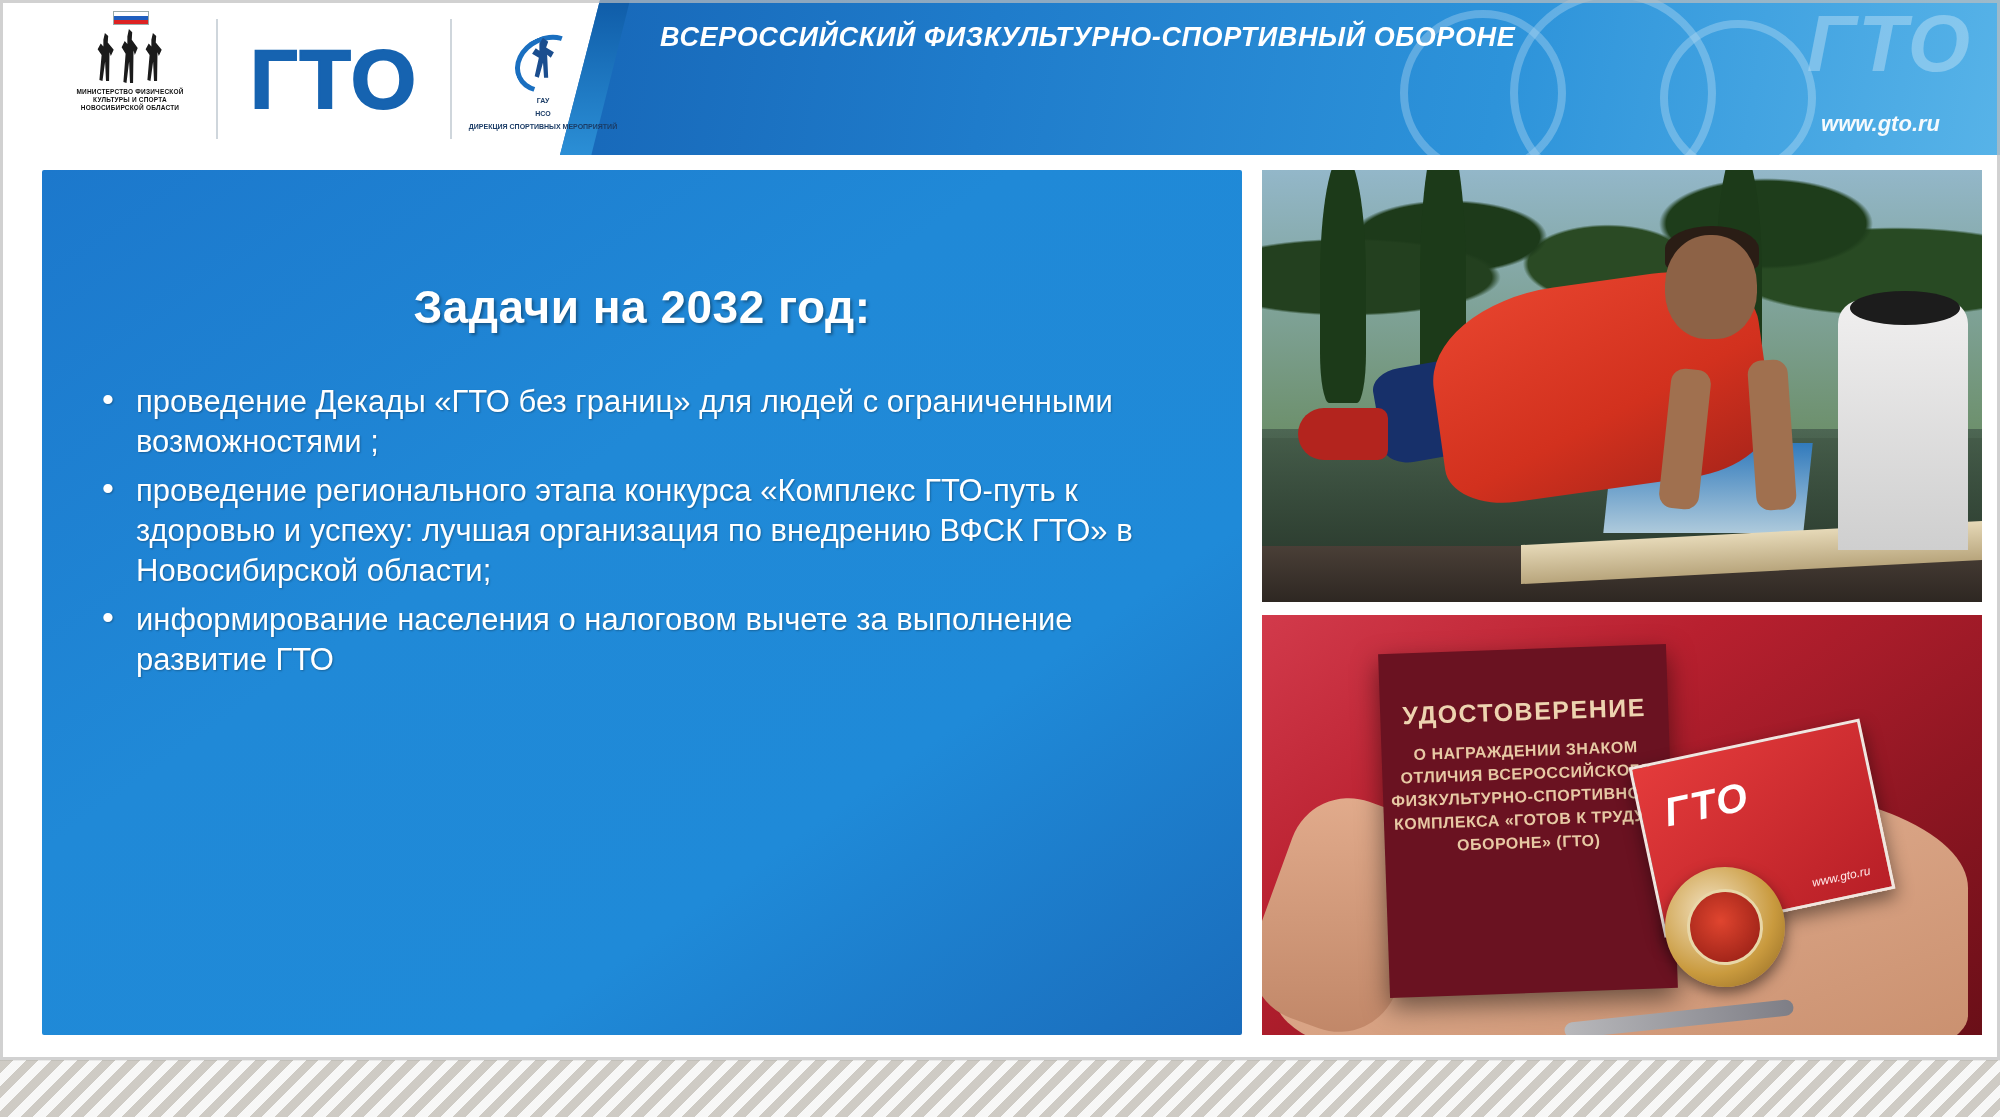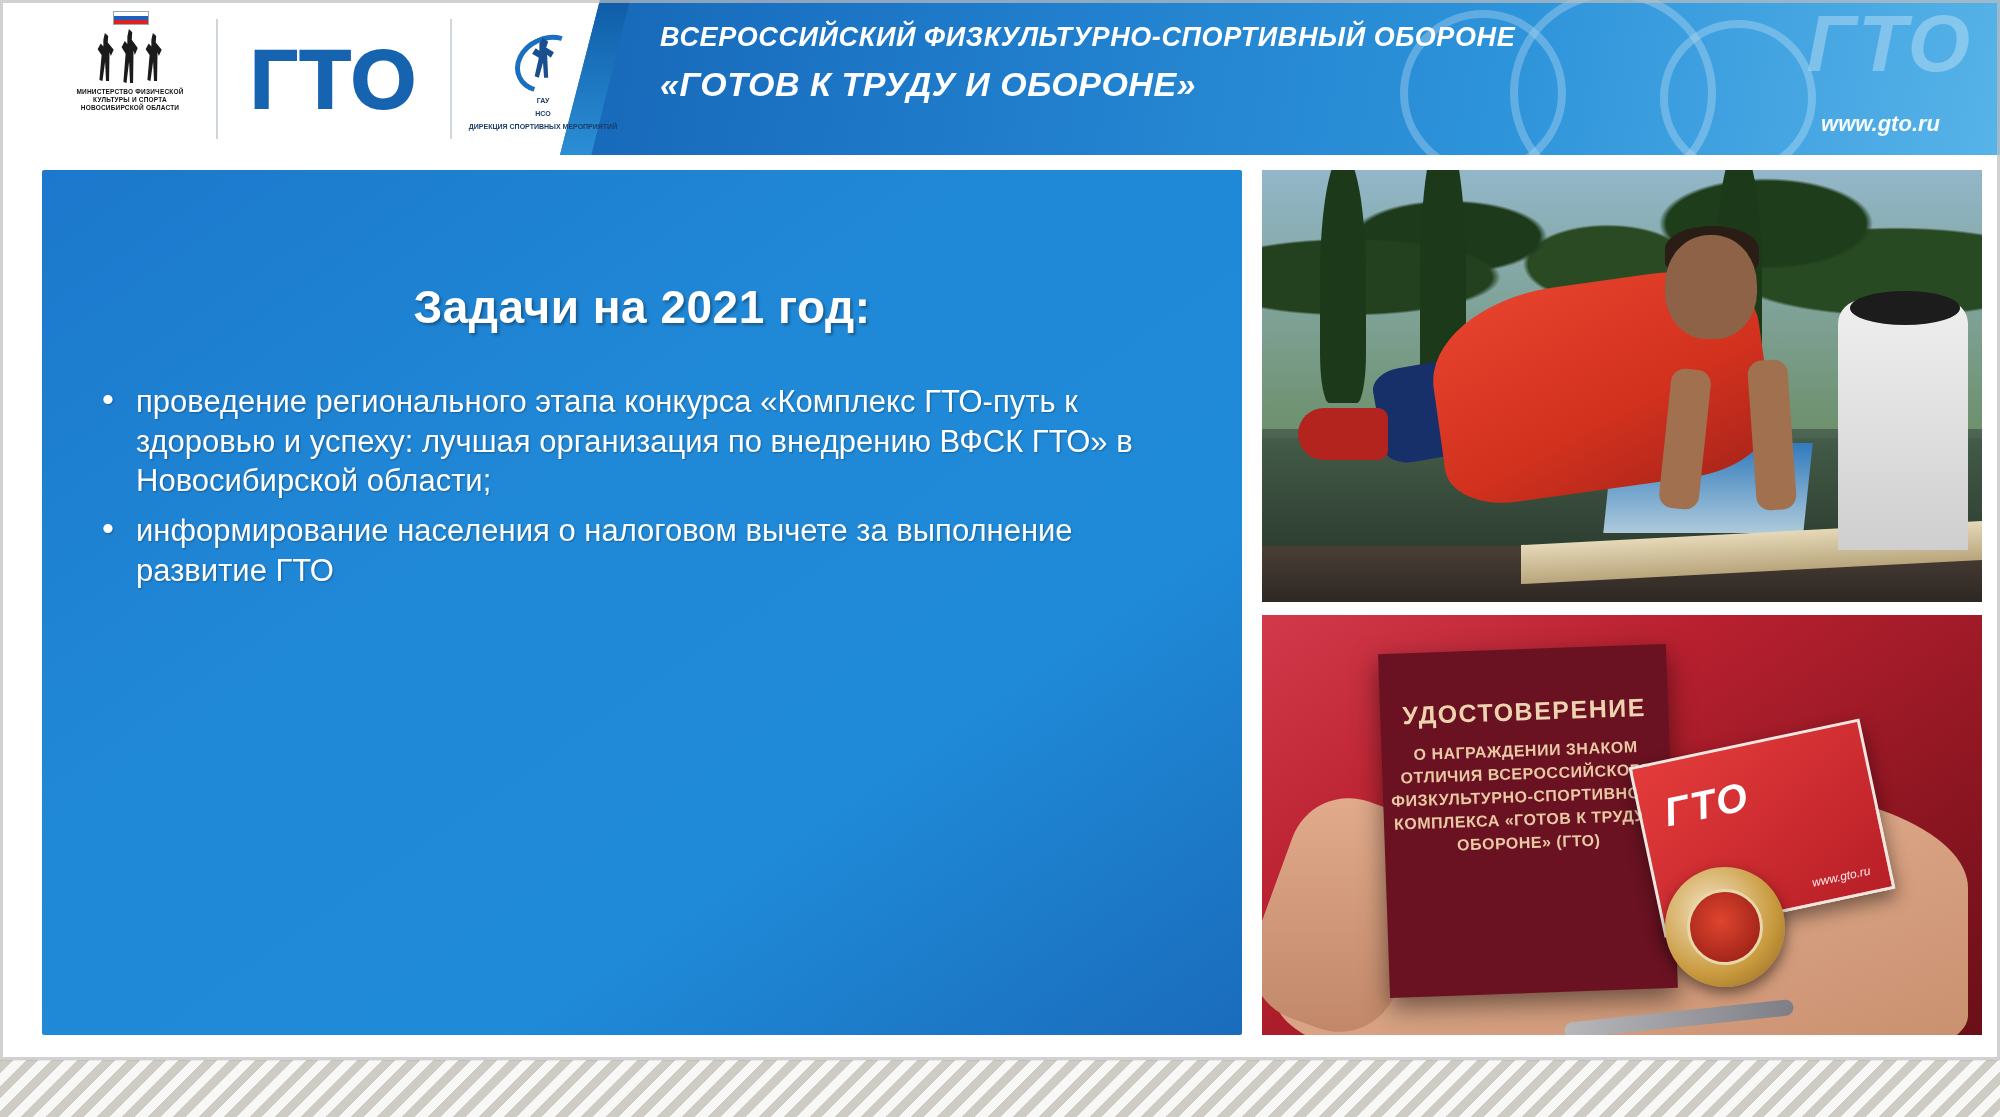--- a/index.html
+++ b/index.html
@@ -489,30 +489,30 @@
             <div class="runner"></div>
           </div>
           <div class="dasm-text">ГАУ</div>
           <div class="dasm-text">НСО</div>
           <div class="dasm-text">ДИРЕКЦИЯ СПОРТИВНЫХ МЕРОПРИЯТИЙ</div>
         </div>
       </div>
 
       <div class="header-title-wrap">
         <div class="header-line1">ВСЕРОССИЙСКИЙ ФИЗКУЛЬТУРНО-СПОРТИВНЫЙ ОБОРОНЕ</div>
-        <div class="header-line2">«ГОТОВ К ТРУДУ И ОБОРОНЕ»</div>
       </div>
       <div class="header-url">www.gto.ru</div>
     </div>
 
     <div class="content">
 
       <div class="text-panel">
-        <div class="panel-title">Задачи на 2021 год:</div>
+        <div class="panel-title">Задачи на 2032 год:</div>
         <ul class="bullets">
+          <li>проведение Декады «ГТО без границ» для людей с ограниченными возможностями ;</li>
           <li>проведение регионального этапа конкурса «Комплекс ГТО-путь к здоровью и успеху: лучшая организация по внедрению ВФСК ГТО» в Новосибирской области;</li>
           <li>информирование населения о налоговом вычете за выполнение развитие ГТО</li>
         </ul>
       </div>
 
       <div class="photo photo-top">
         <div class="p1-sky"></div>
         <div class="p1-trees"></div>
         <div class="p1-cypress" style="left:8%;top:-4%;"></div>
         <div class="p1-cypress" style="left:22%;top:-10%;height:300px;"></div>

